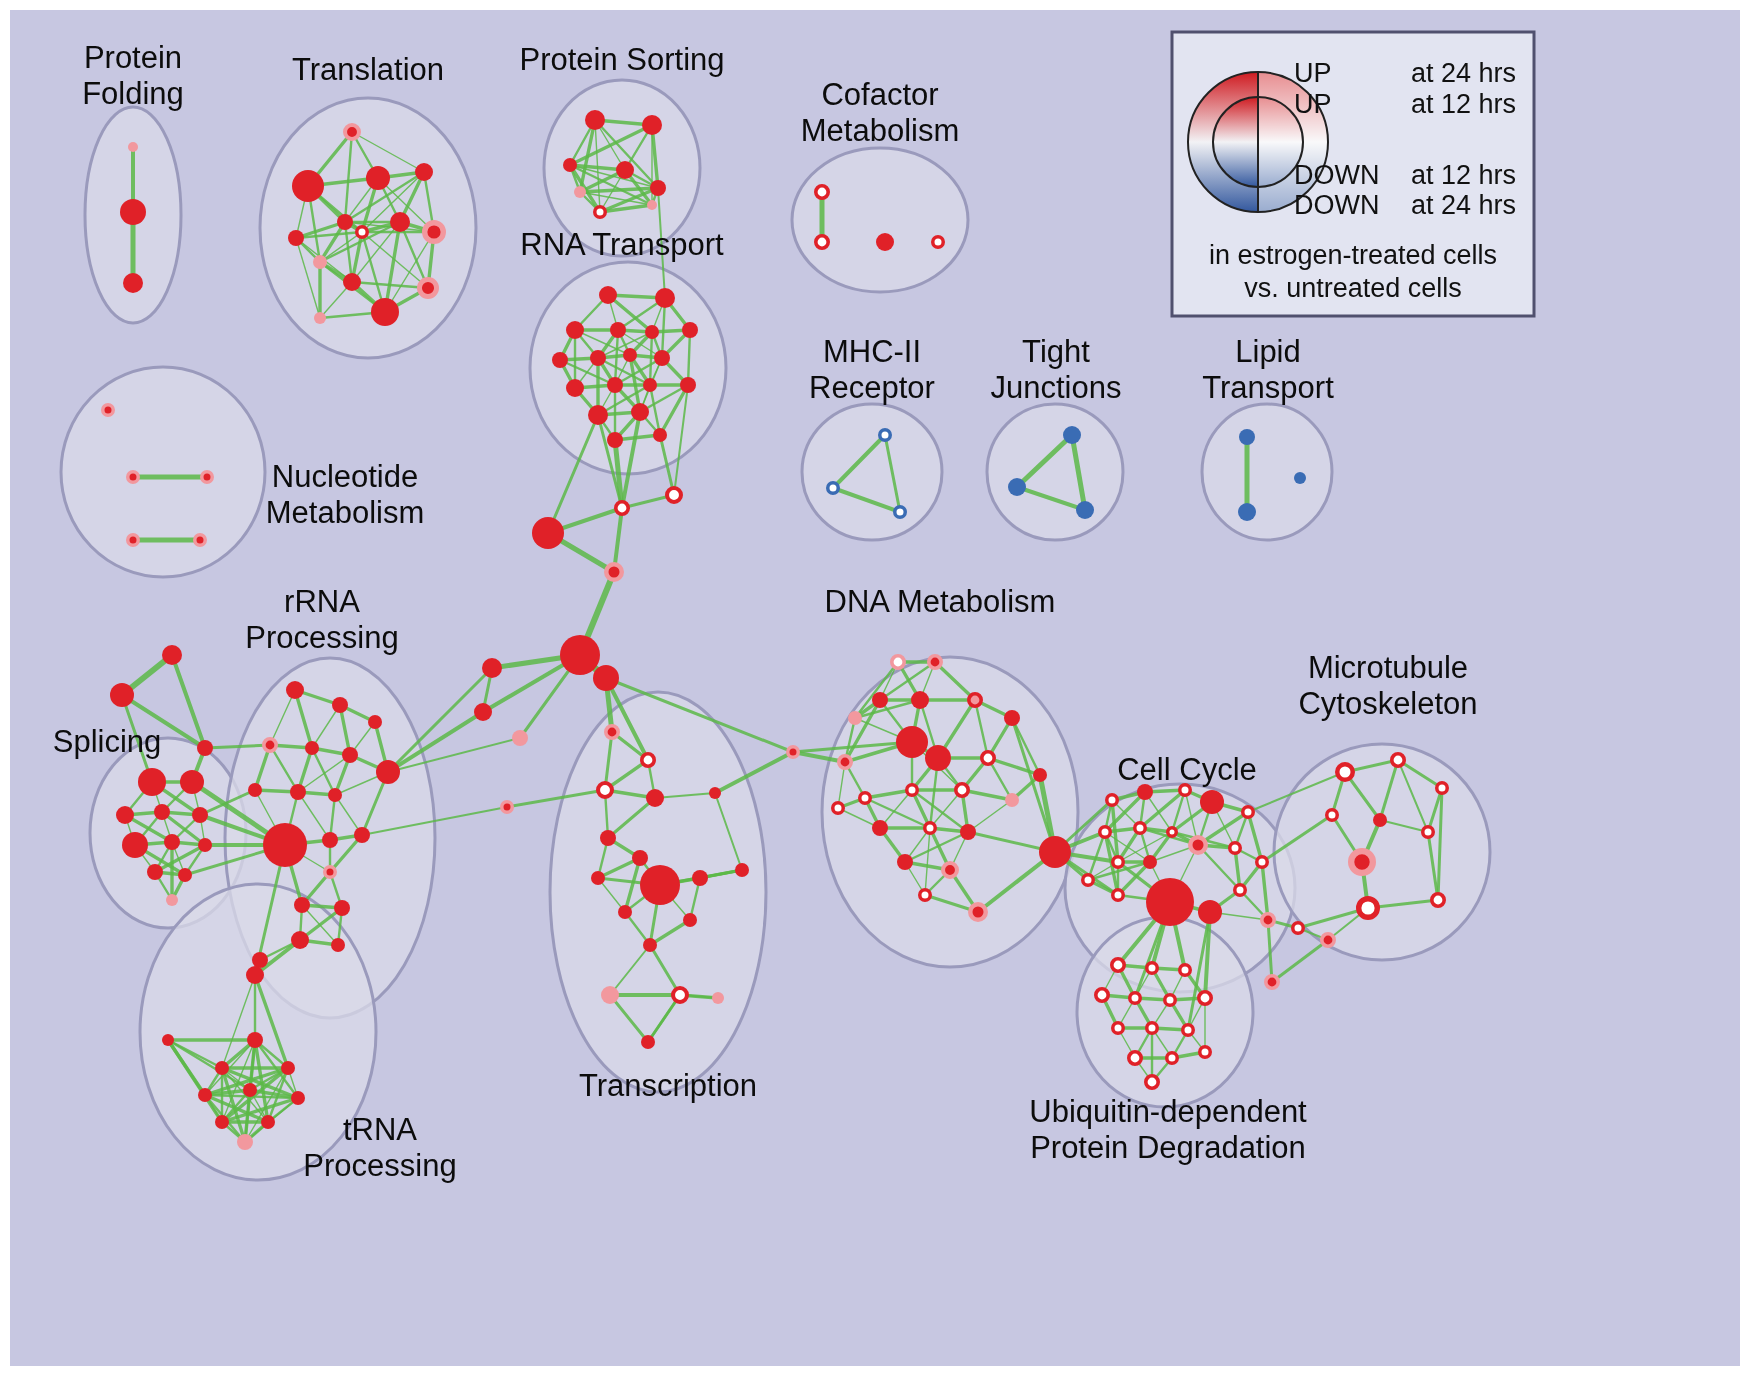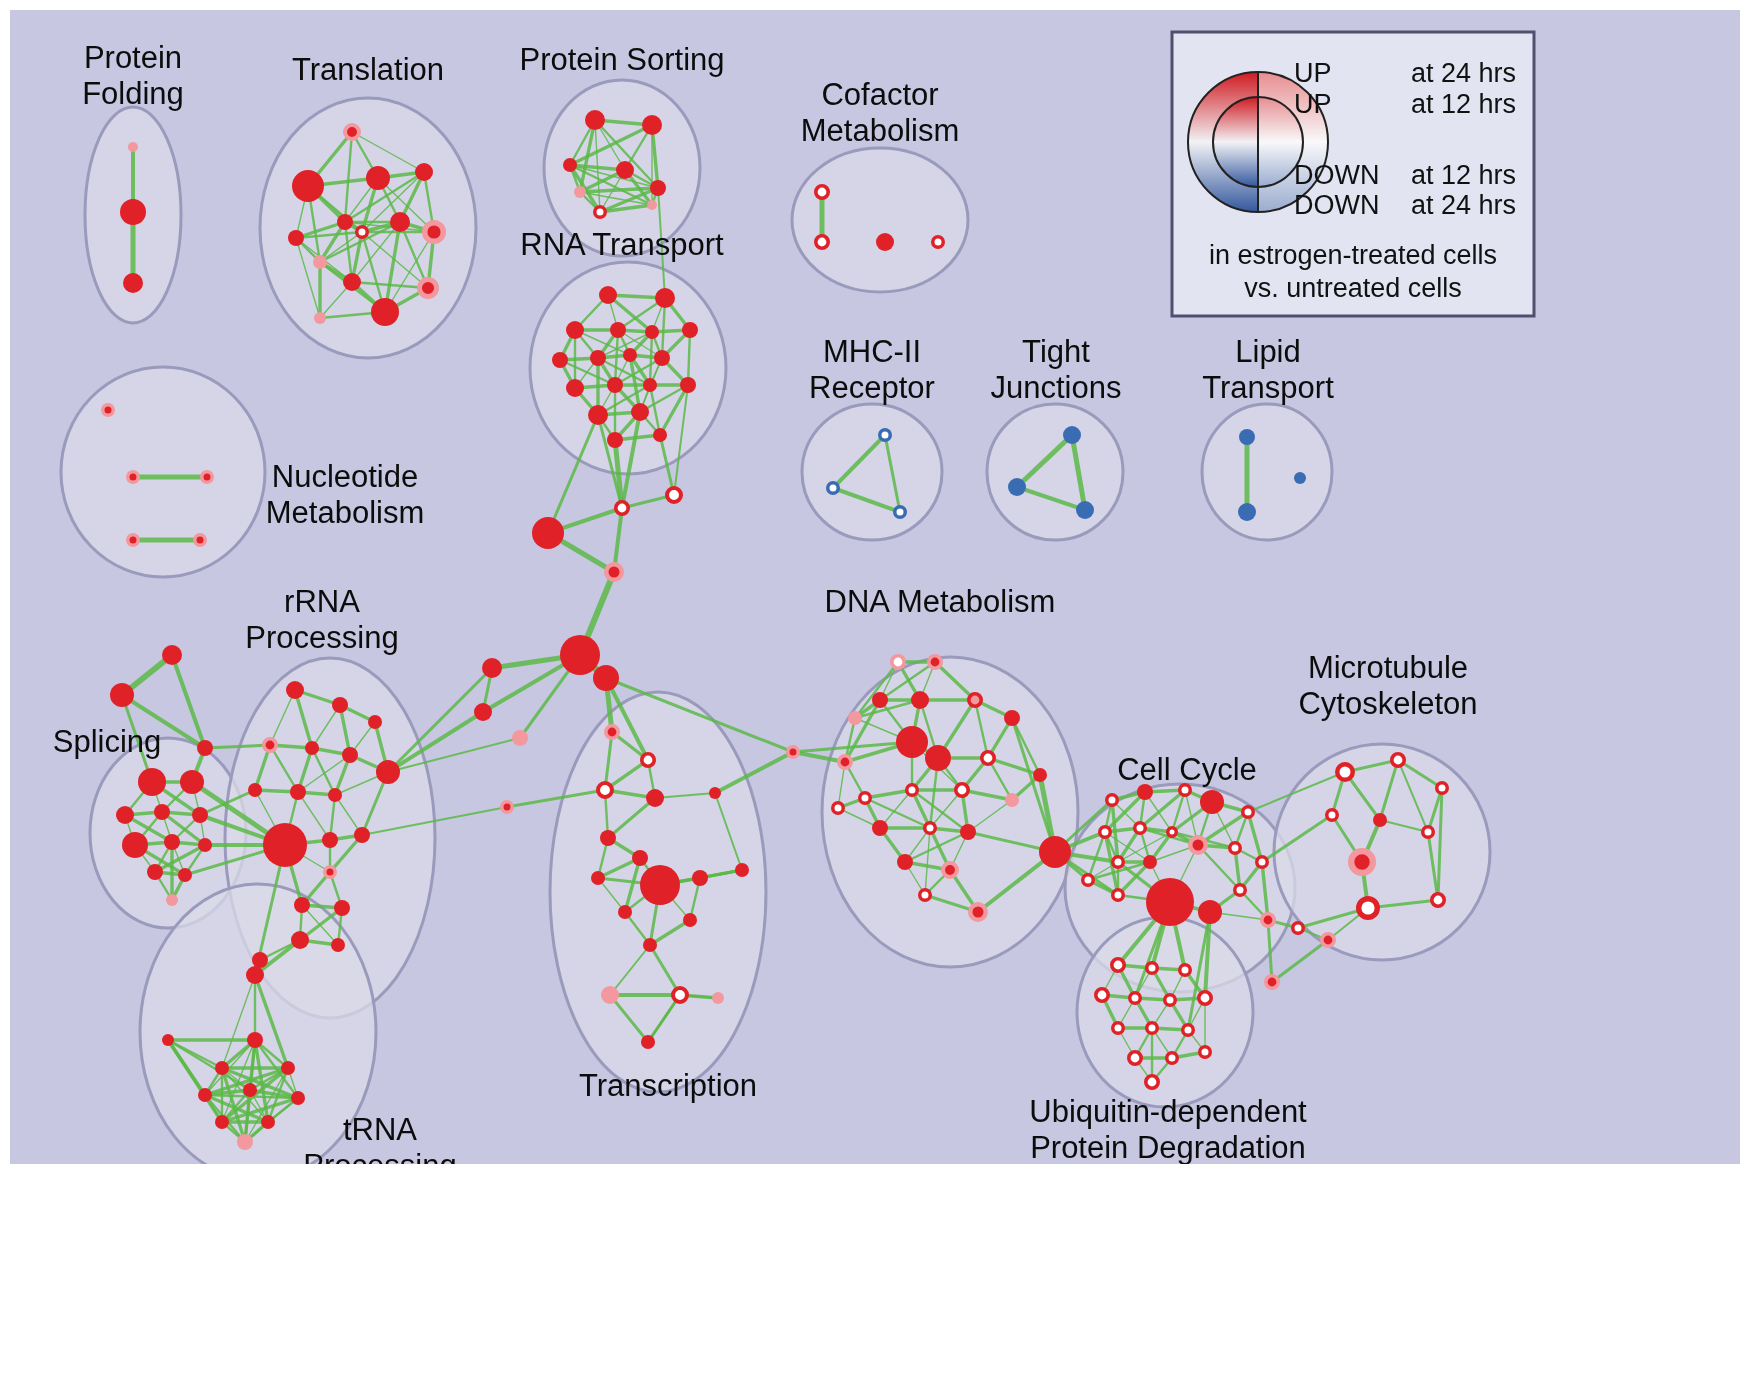--- a/index.html
+++ b/index.html
@@ -1,16 +1,16 @@
 <!DOCTYPE html>
 <html><head>
 <meta charset="utf-8">
 <style>
   html,body{margin:0;padding:0;background:#ffffff;}
-  .frame{width:1750px;height:1164px;position:relative;font-family:"Liberation Sans","DejaVu Sans",sans-serif;}
+  .frame{width:1750px;height:1376px;position:relative;font-family:"Liberation Sans","DejaVu Sans",sans-serif;}
   svg{display:block;}
   text{font-family:"Liberation Sans","DejaVu Sans",sans-serif;}
 </style>
 </head>
 <body>
 
 <div class="frame">
   <svg id="net-svg" width="1750" height="1376" viewBox="0 0 1750 1376">
       <defs>
         <linearGradient id="updown" x1="0" y1="0" x2="0" y2="1">

